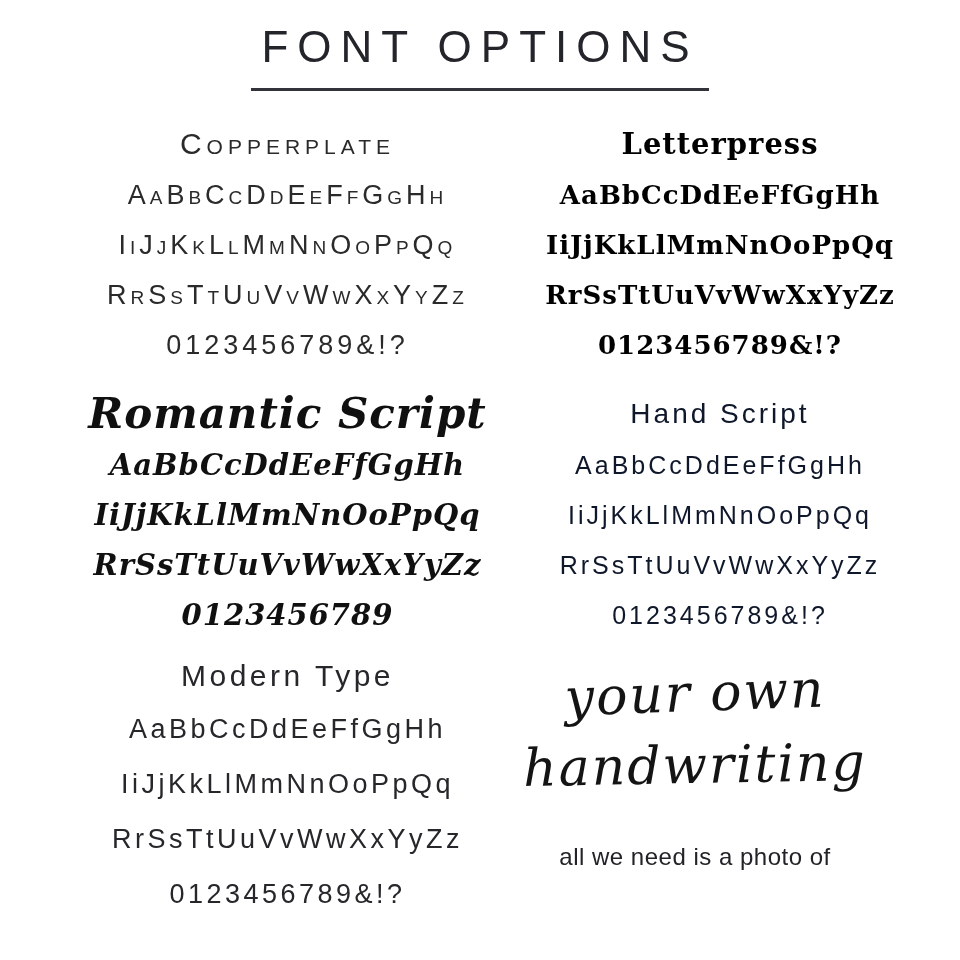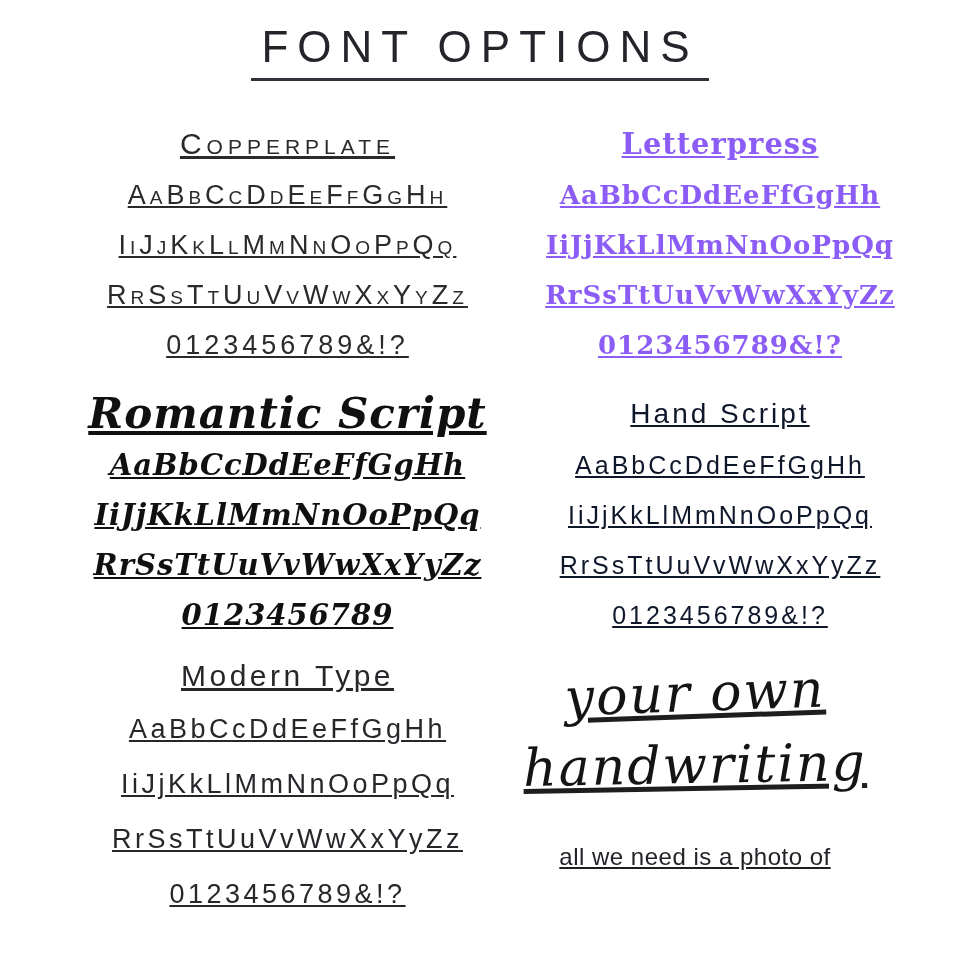--- a/index.html
+++ b/index.html
@@ -16,26 +16,26 @@
   
   .header { position:absolute; top:22px; left:0; width:960px; text-align:center; }
   .page-title {
     display:inline-block;
     font-family:"Liberation Sans", sans-serif;
     font-weight:300;
     font-size:44px;
     letter-spacing:9px;
     color:#24252a;
     border-bottom:3px solid #32333a;
-    padding:0 10px 6px 10px;
+    padding:0 10px 16px 10px;
     white-space:nowrap;
   }
 
   
-  .cell { position:absolute; text-align:center; white-space:nowrap;text-decoration:underline; }
+  .cell { position:absolute; text-align:center; white-space:nowrap; }
   .font-name { line-height:52px; }
   .font-row  { line-height:50px; }
 
   .cell-copperplate { left:45px;  top:106px; width:485px; }
   .cell-letterpress { left:480px; top:106px; width:480px; }
   .cell-romantic    { left:45px;  top:376px; width:485px; }
   .cell-hand        { left:480px; top:376px; width:480px; }
   .cell-modern      { left:45px;  top:638px; width:485px; }
   .cell-handwriting { left:460px; top:645px; width:470px; }
   .cell { padding-top:12px; }
@@ -50,21 +50,21 @@
     color:#2a2a2a;
   }
   .cell-copperplate .font-name { font-size:30px; letter-spacing:5px; }
 
   
   .cell-letterpress {
     font-family:"DejaVu Serif", serif;
     font-weight:700;
     font-size:26px;
     letter-spacing:1px;
-    color:#8b5cf6;
+    color:#000000;
   }
   .cell-letterpress .font-name { font-size:29px; }
 
   
   .cell-romantic {
     font-family:"DejaVu Serif", serif;
     font-weight:700;
     font-style:italic;
     font-size:29px;
     letter-spacing:1px;

